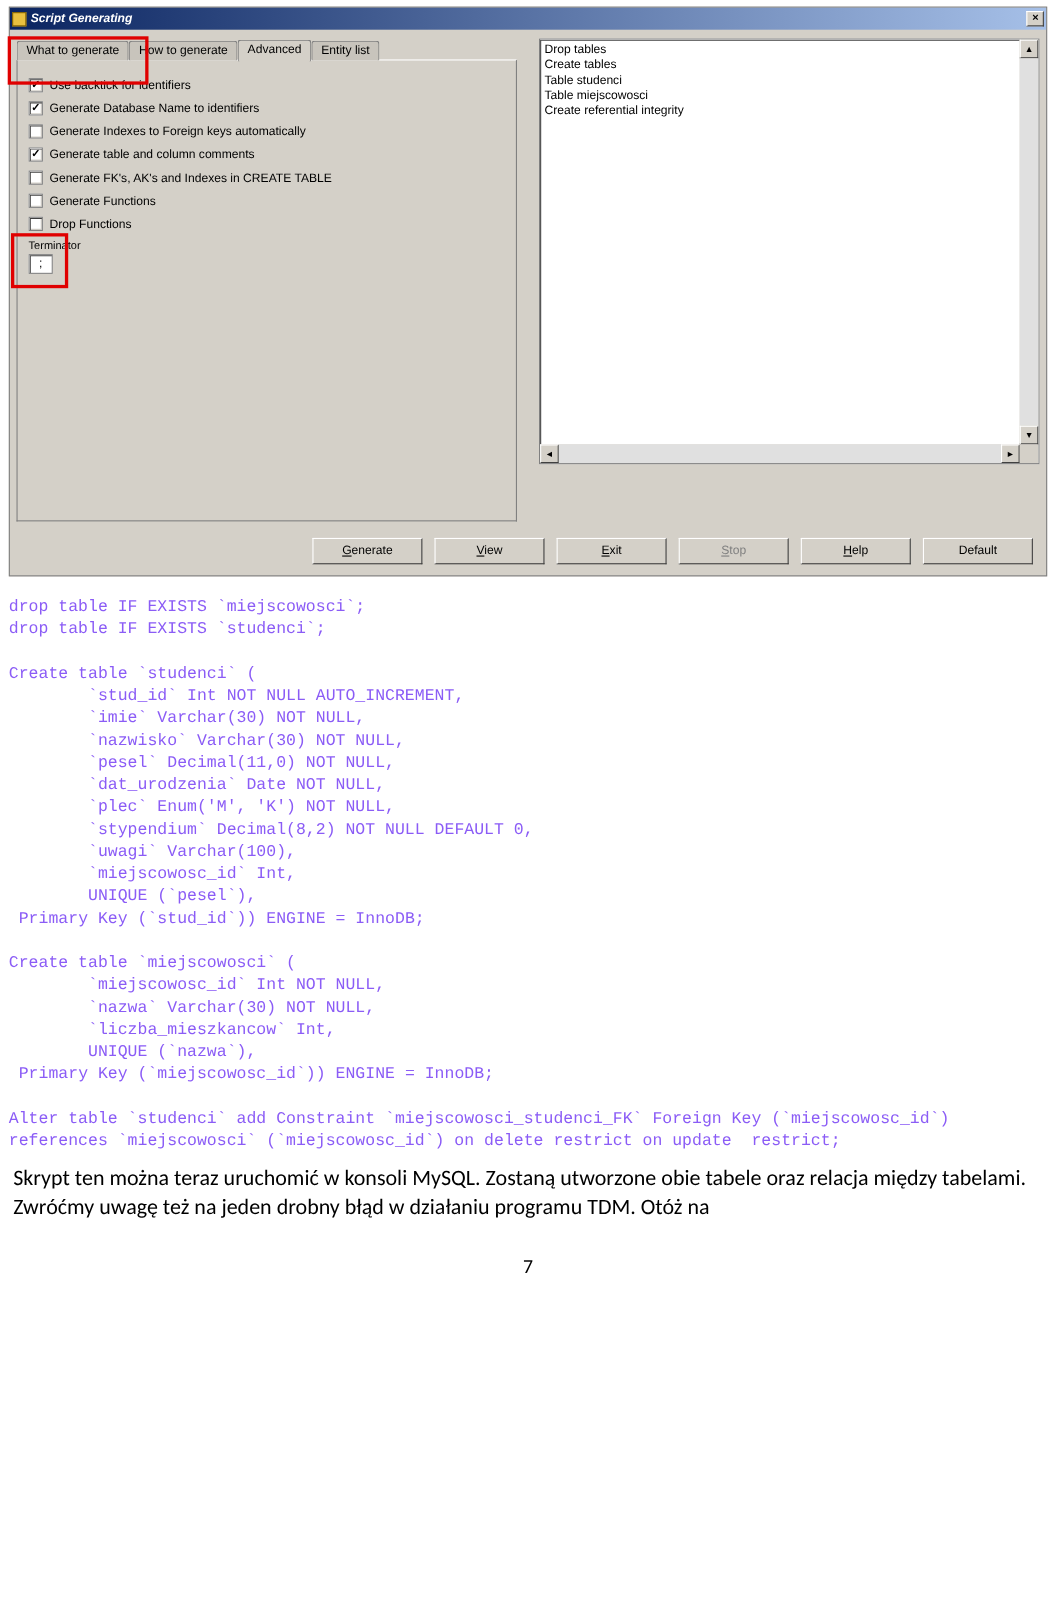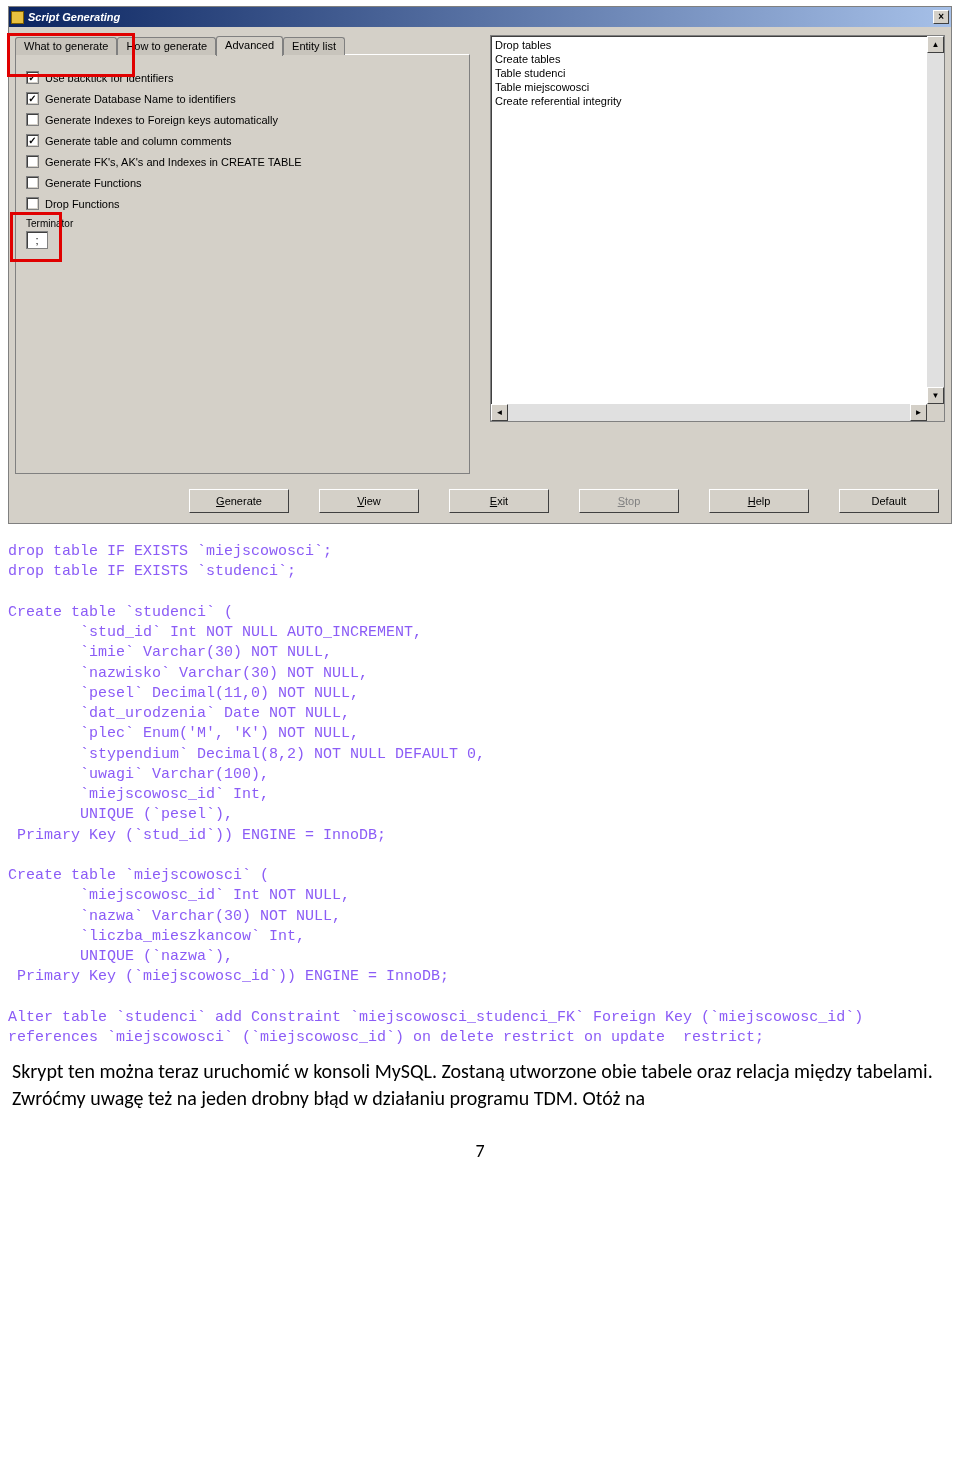--- a/index.html
+++ b/index.html
@@ -176,21 +176,21 @@
   .sb-track { flex: 1; background: #e0e0e0; }
   .corner {
     position: absolute;
     right: 0; bottom: 0;
     width: 17px; height: 17px;
     background: #d4d0c8;
   }
   .button-row {
     display: flex;
     justify-content: flex-end;
-    gap: 30px;
+    gap: 11px;
     padding: 14px 6px 4px 6px;
   }
   .win-btn {
     width: 100px;
     height: 24px;
     background: #d4d0c8;
     border: 1px solid #fff;
     border-right-color: #404040;
     border-bottom-color: #404040;
     font-size: 11px;

